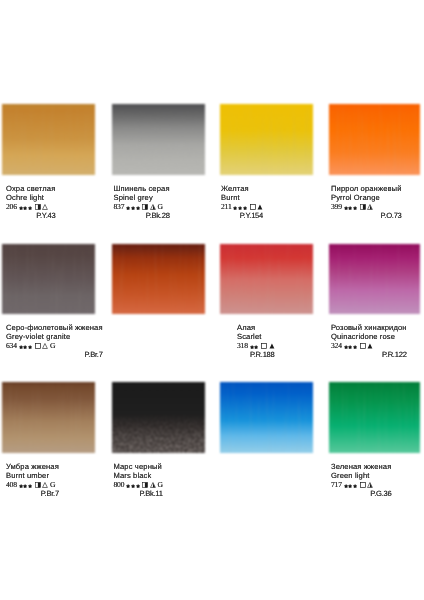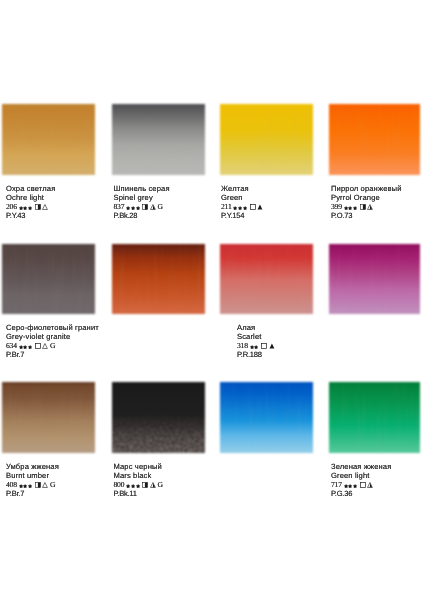--- a/index.html
+++ b/index.html
@@ -9,21 +9,21 @@
   .chart{position:absolute;left:0;top:0;width:424px;height:600px;border-radius:11px;}
   .cell{position:absolute;}
   .sw{position:relative;width:100%;overflow:hidden;filter:blur(1px);}
   .sw .tex{position:absolute;left:0;top:0;width:100%;height:100%;}
   .txt{position:absolute;left:0;}
   .ln{font-size:7.6px;line-height:9.1px;color:#3a3a3a;white-space:nowrap;letter-spacing:0.12px;
        text-shadow:0 0 0.55px rgba(40,40,40,0.95);}
   .ln-ru{}
   .ln-en{}
   .ln-code{letter-spacing:-0.2px;font-family:Liberation Serif, serif;}
-  .ln-pig{letter-spacing:-0.26px;}
+  .ln-pig{letter-spacing:-0.26px;text-align:right;}
   .sy{display:inline-block;vertical-align:baseline;}
   .st{margin-right:0.6px;position:relative;top:0.6px;}
   .sq{margin-left:2.0px;position:relative;top:0.5px;}
   .tr{margin-left:1.6px;position:relative;top:0.5px;}
   .gr{margin-left:1.6px;}
 </style>
 </head>
 <body>
 
 <svg width="0" height="0" style="position:absolute" aria-hidden="true">
@@ -136,21 +136,21 @@
             </mask>
           </defs>
           <g mask="url(#kg3)">
             <rect width="100%" height="100%" filter="url(#fg3)"></rect>
           </g>
         </svg>
       </div>
     </div>
     <div class="txt" style="left:221px;top:184.2px">
       <div class="ln ln-ru">Желтая</div>
-      <div class="ln ln-en">Green</div>
+      <div class="ln ln-en">Burnt</div>
       <div class="ln ln-code">211&nbsp;<svg class="sy st" width="4.2" height="4.2" viewBox="2 4 36 32">
           <path d="M20 1 L25.9 13.8 L39.8 15.4 L29.4 24.8 L32.4 38.6 L20 31.4 L7.6 38.6 L10.6 24.8 L0.2 15.4 L14.1 13.8 Z" fill="#1a1a1a"></path>
         </svg><svg class="sy st" width="4.2" height="4.2" viewBox="2 4 36 32">
           <path d="M20 1 L25.9 13.8 L39.8 15.4 L29.4 24.8 L32.4 38.6 L20 31.4 L7.6 38.6 L10.6 24.8 L0.2 15.4 L14.1 13.8 Z" fill="#1a1a1a"></path>
         </svg><svg class="sy st" width="4.2" height="4.2" viewBox="2 4 36 32">
           <path d="M20 1 L25.9 13.8 L39.8 15.4 L29.4 24.8 L32.4 38.6 L20 31.4 L7.6 38.6 L10.6 24.8 L0.2 15.4 L14.1 13.8 Z" fill="#1a1a1a"></path>
         </svg><svg class="sy sq" width="6" height="6" viewBox="0 0 60 60">
           <rect x="4" y="4" width="52" height="52" fill="none" stroke="#1a1a1a" stroke-width="7"></rect>
         </svg><svg class="sy tr" width="5.9" height="6.1" viewBox="3 0 54 60">
           <path d="M30 5 L54 54 L6 54 Z" fill="#1a1a1a"></path>
@@ -215,21 +215,21 @@
               <rect width="100%" height="100%" fill="url(#mg5)"></rect>
             </mask>
           </defs>
           <g mask="url(#kg5)">
             <rect width="100%" height="100%" filter="url(#fg5)"></rect>
           </g>
         </svg>
       </div>
     </div>
     <div class="txt" style="left:6px;top:323.2px">
-      <div class="ln ln-ru">Серо-фиолетовый гранит</div>
+      <div class="ln ln-ru">Серо-фиолетовый жженая</div>
       <div class="ln ln-en">Grey-violet granite</div>
       <div class="ln ln-code">634&nbsp;<svg class="sy st" width="4.2" height="4.2" viewBox="2 4 36 32">
           <path d="M20 1 L25.9 13.8 L39.8 15.4 L29.4 24.8 L32.4 38.6 L20 31.4 L7.6 38.6 L10.6 24.8 L0.2 15.4 L14.1 13.8 Z" fill="#1a1a1a"></path>
         </svg><svg class="sy st" width="4.2" height="4.2" viewBox="2 4 36 32">
           <path d="M20 1 L25.9 13.8 L39.8 15.4 L29.4 24.8 L32.4 38.6 L20 31.4 L7.6 38.6 L10.6 24.8 L0.2 15.4 L14.1 13.8 Z" fill="#1a1a1a"></path>
         </svg><svg class="sy st" width="4.2" height="4.2" viewBox="2 4 36 32">
           <path d="M20 1 L25.9 13.8 L39.8 15.4 L29.4 24.8 L32.4 38.6 L20 31.4 L7.6 38.6 L10.6 24.8 L0.2 15.4 L14.1 13.8 Z" fill="#1a1a1a"></path>
         </svg><svg class="sy sq" width="6" height="6" viewBox="0 0 60 60">
           <rect x="4" y="4" width="52" height="52" fill="none" stroke="#1a1a1a" stroke-width="7"></rect>
         </svg><svg class="sy tr" width="5.9" height="6.1" viewBox="3 0 54 60">
@@ -312,20 +312,36 @@
             </linearGradient>
             <mask id="kg8">
               <rect width="100%" height="100%" fill="url(#mg8)"></rect>
             </mask>
           </defs>
           <g mask="url(#kg8)">
             <rect width="100%" height="100%" filter="url(#fg8)"></rect>
           </g>
         </svg>
       </div>
+    </div>
+    <div class="txt" style="left:331px;top:323.2px">
+      <div class="ln ln-ru">Розовый хинакридон</div>
+      <div class="ln ln-en">Quinacridone rose</div>
+      <div class="ln ln-code">324&nbsp;<svg class="sy st" width="4.2" height="4.2" viewBox="2 4 36 32">
+          <path d="M20 1 L25.9 13.8 L39.8 15.4 L29.4 24.8 L32.4 38.6 L20 31.4 L7.6 38.6 L10.6 24.8 L0.2 15.4 L14.1 13.8 Z" fill="#1a1a1a"></path>
+        </svg><svg class="sy st" width="4.2" height="4.2" viewBox="2 4 36 32">
+          <path d="M20 1 L25.9 13.8 L39.8 15.4 L29.4 24.8 L32.4 38.6 L20 31.4 L7.6 38.6 L10.6 24.8 L0.2 15.4 L14.1 13.8 Z" fill="#1a1a1a"></path>
+        </svg><svg class="sy st" width="4.2" height="4.2" viewBox="2 4 36 32">
+          <path d="M20 1 L25.9 13.8 L39.8 15.4 L29.4 24.8 L32.4 38.6 L20 31.4 L7.6 38.6 L10.6 24.8 L0.2 15.4 L14.1 13.8 Z" fill="#1a1a1a"></path>
+        </svg><svg class="sy sq" width="6" height="6" viewBox="0 0 60 60">
+          <rect x="4" y="4" width="52" height="52" fill="none" stroke="#1a1a1a" stroke-width="7"></rect>
+        </svg><svg class="sy tr" width="5.9" height="6.1" viewBox="3 0 54 60">
+          <path d="M30 5 L54 54 L6 54 Z" fill="#1a1a1a"></path>
+        </svg></div>
+      <div class="ln ln-pig">P.R.122</div>
     </div>
     <div class="cell" style="left:2px;top:382px;width:93px">
       <div class="sw" style="height:71px;background:linear-gradient(to bottom,#674026 0%,#6b4028 2%,#74492c 6%,#80563a 23%,#a4805c 56%,#b2936e 79%,#b59b7f 96%,#b69e84 100%)">
         <svg class="tex" width="100%" height="100%" preserveAspectRatio="none">
           <defs>
             <filter id="fg9" x="0" y="0" width="100%" height="100%">
               <feTurbulence type="fractalNoise" baseFrequency="0.95 0.012" numOctaves="3" seed="34" result="n"></feTurbulence>
               <feColorMatrix in="n" type="matrix" values="0 0 0 0 0.48  0 0 0 0 0.44  0 0 0 0 0.38  0 0 0 -0.55 0.24" result="c"></feColorMatrix>
             </filter>
             <linearGradient id="mg9" x1="0" y1="0" x2="0" y2="1">

